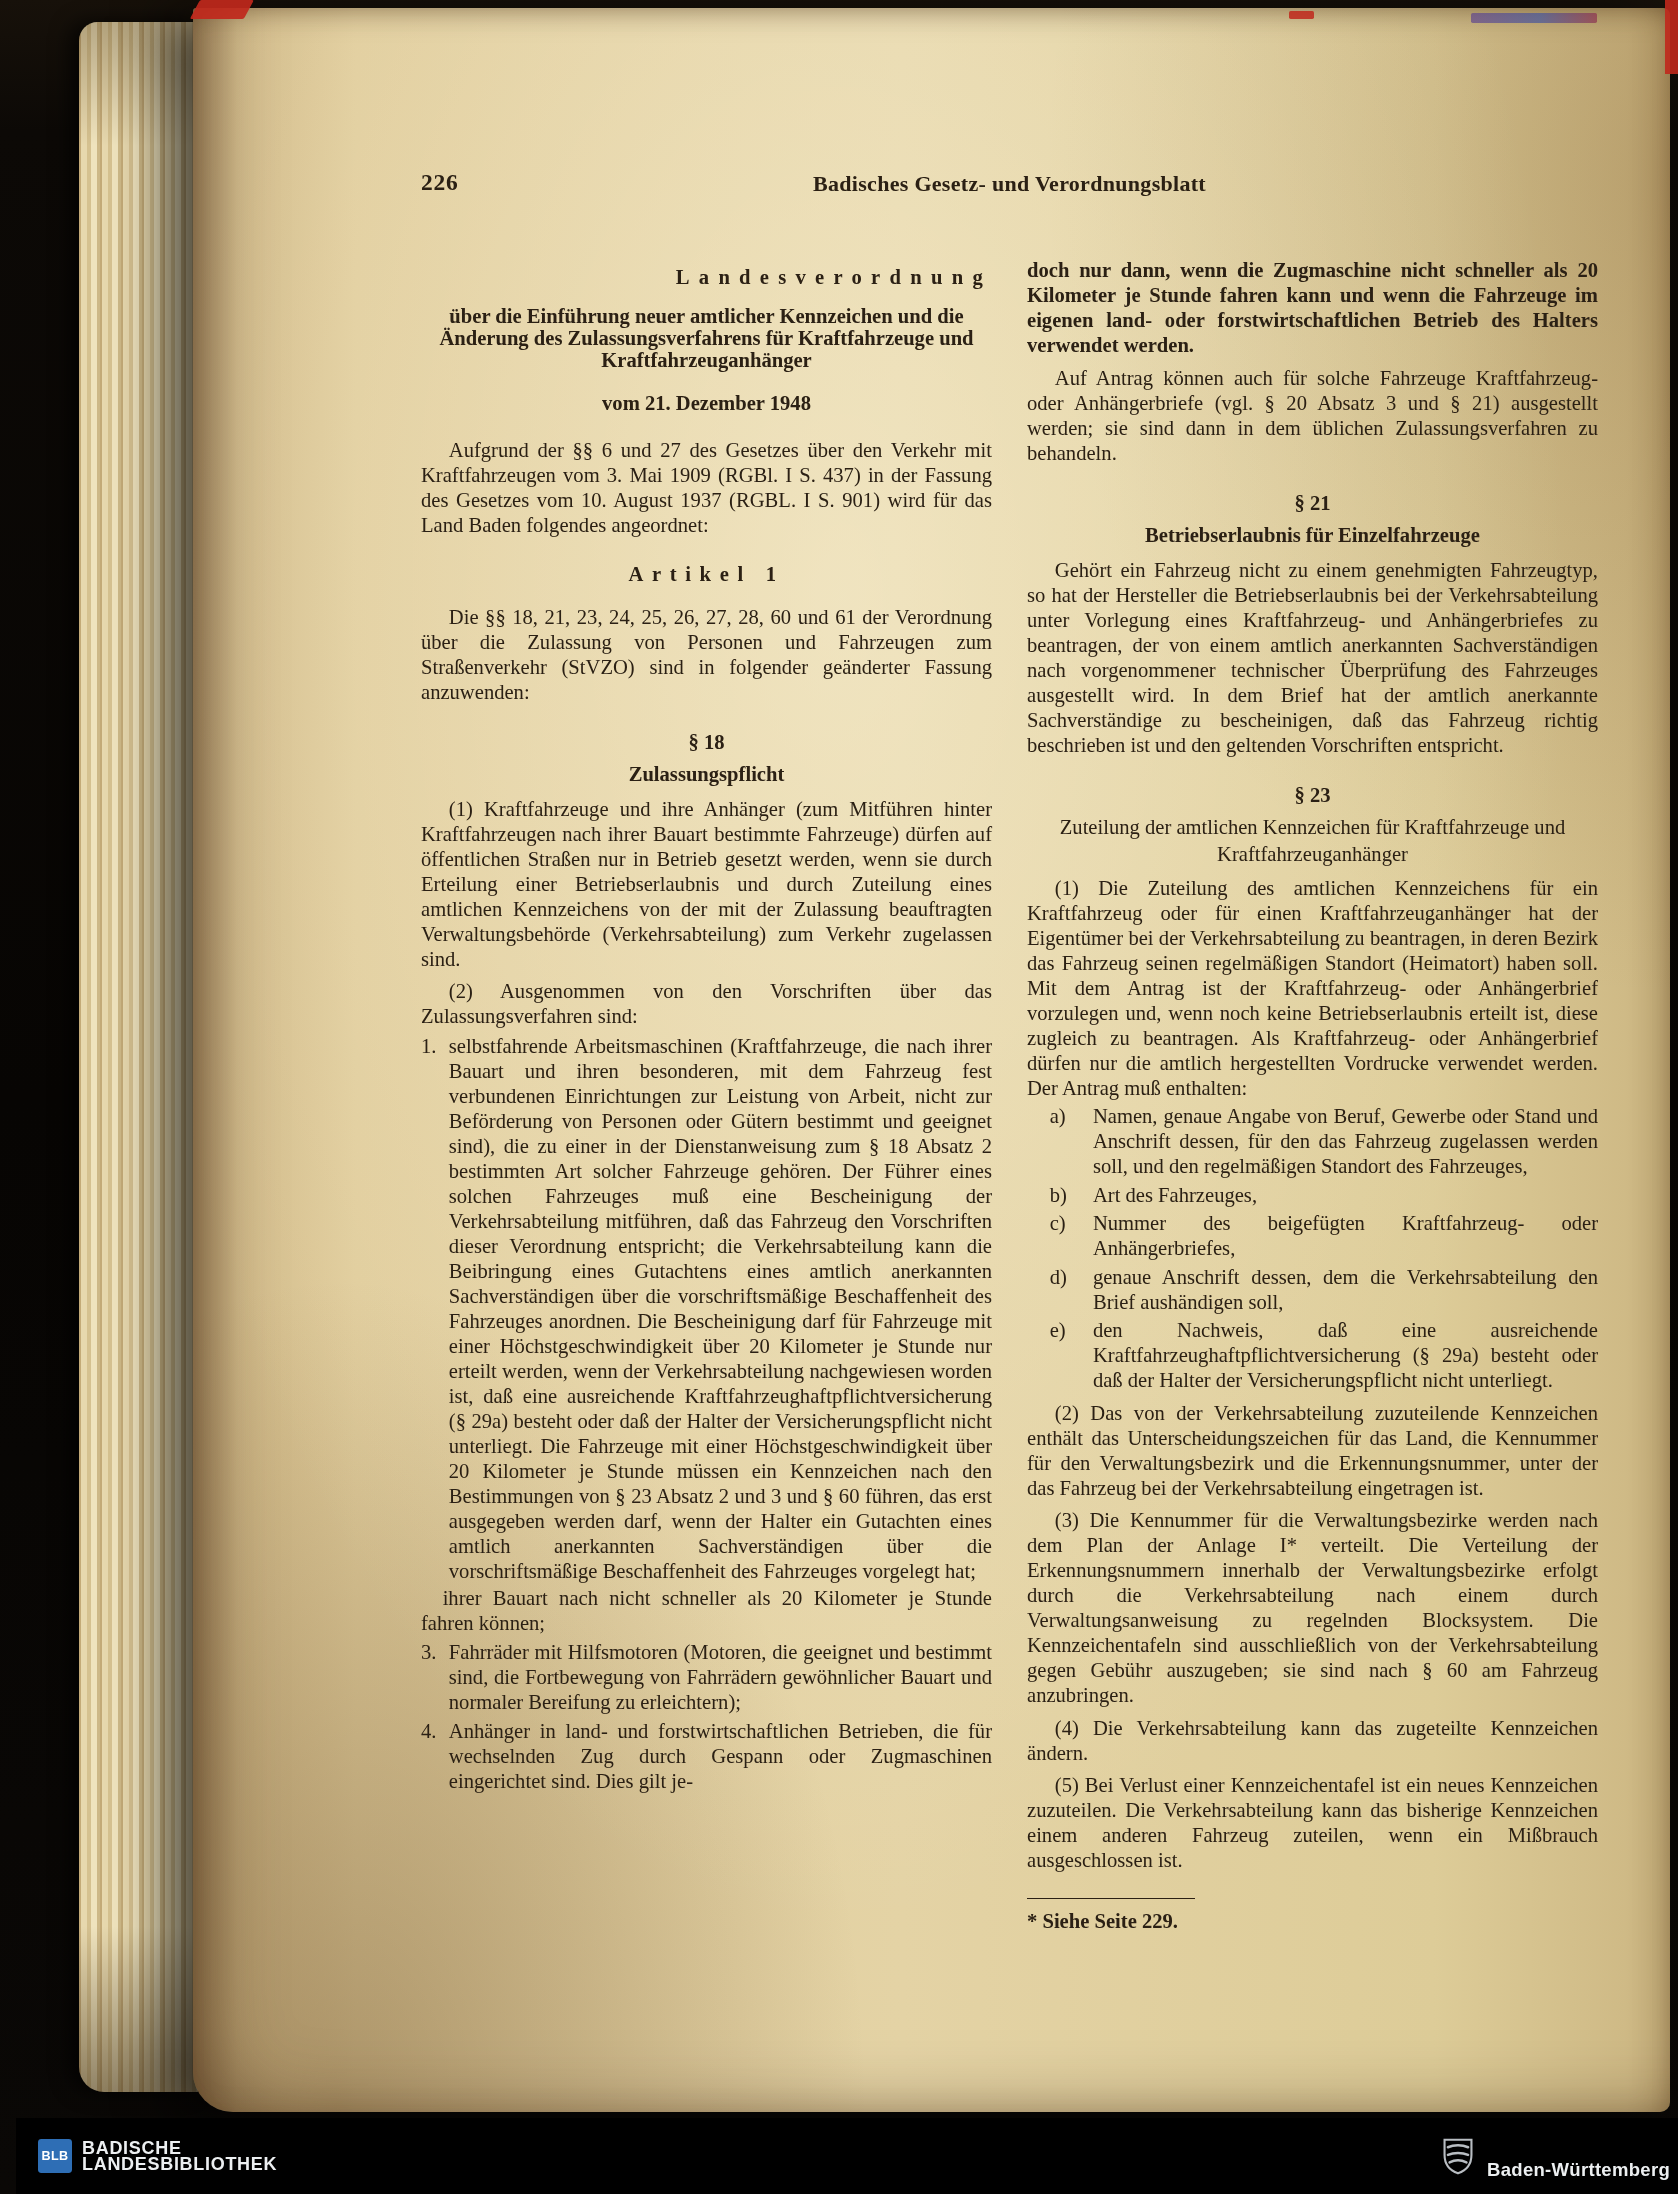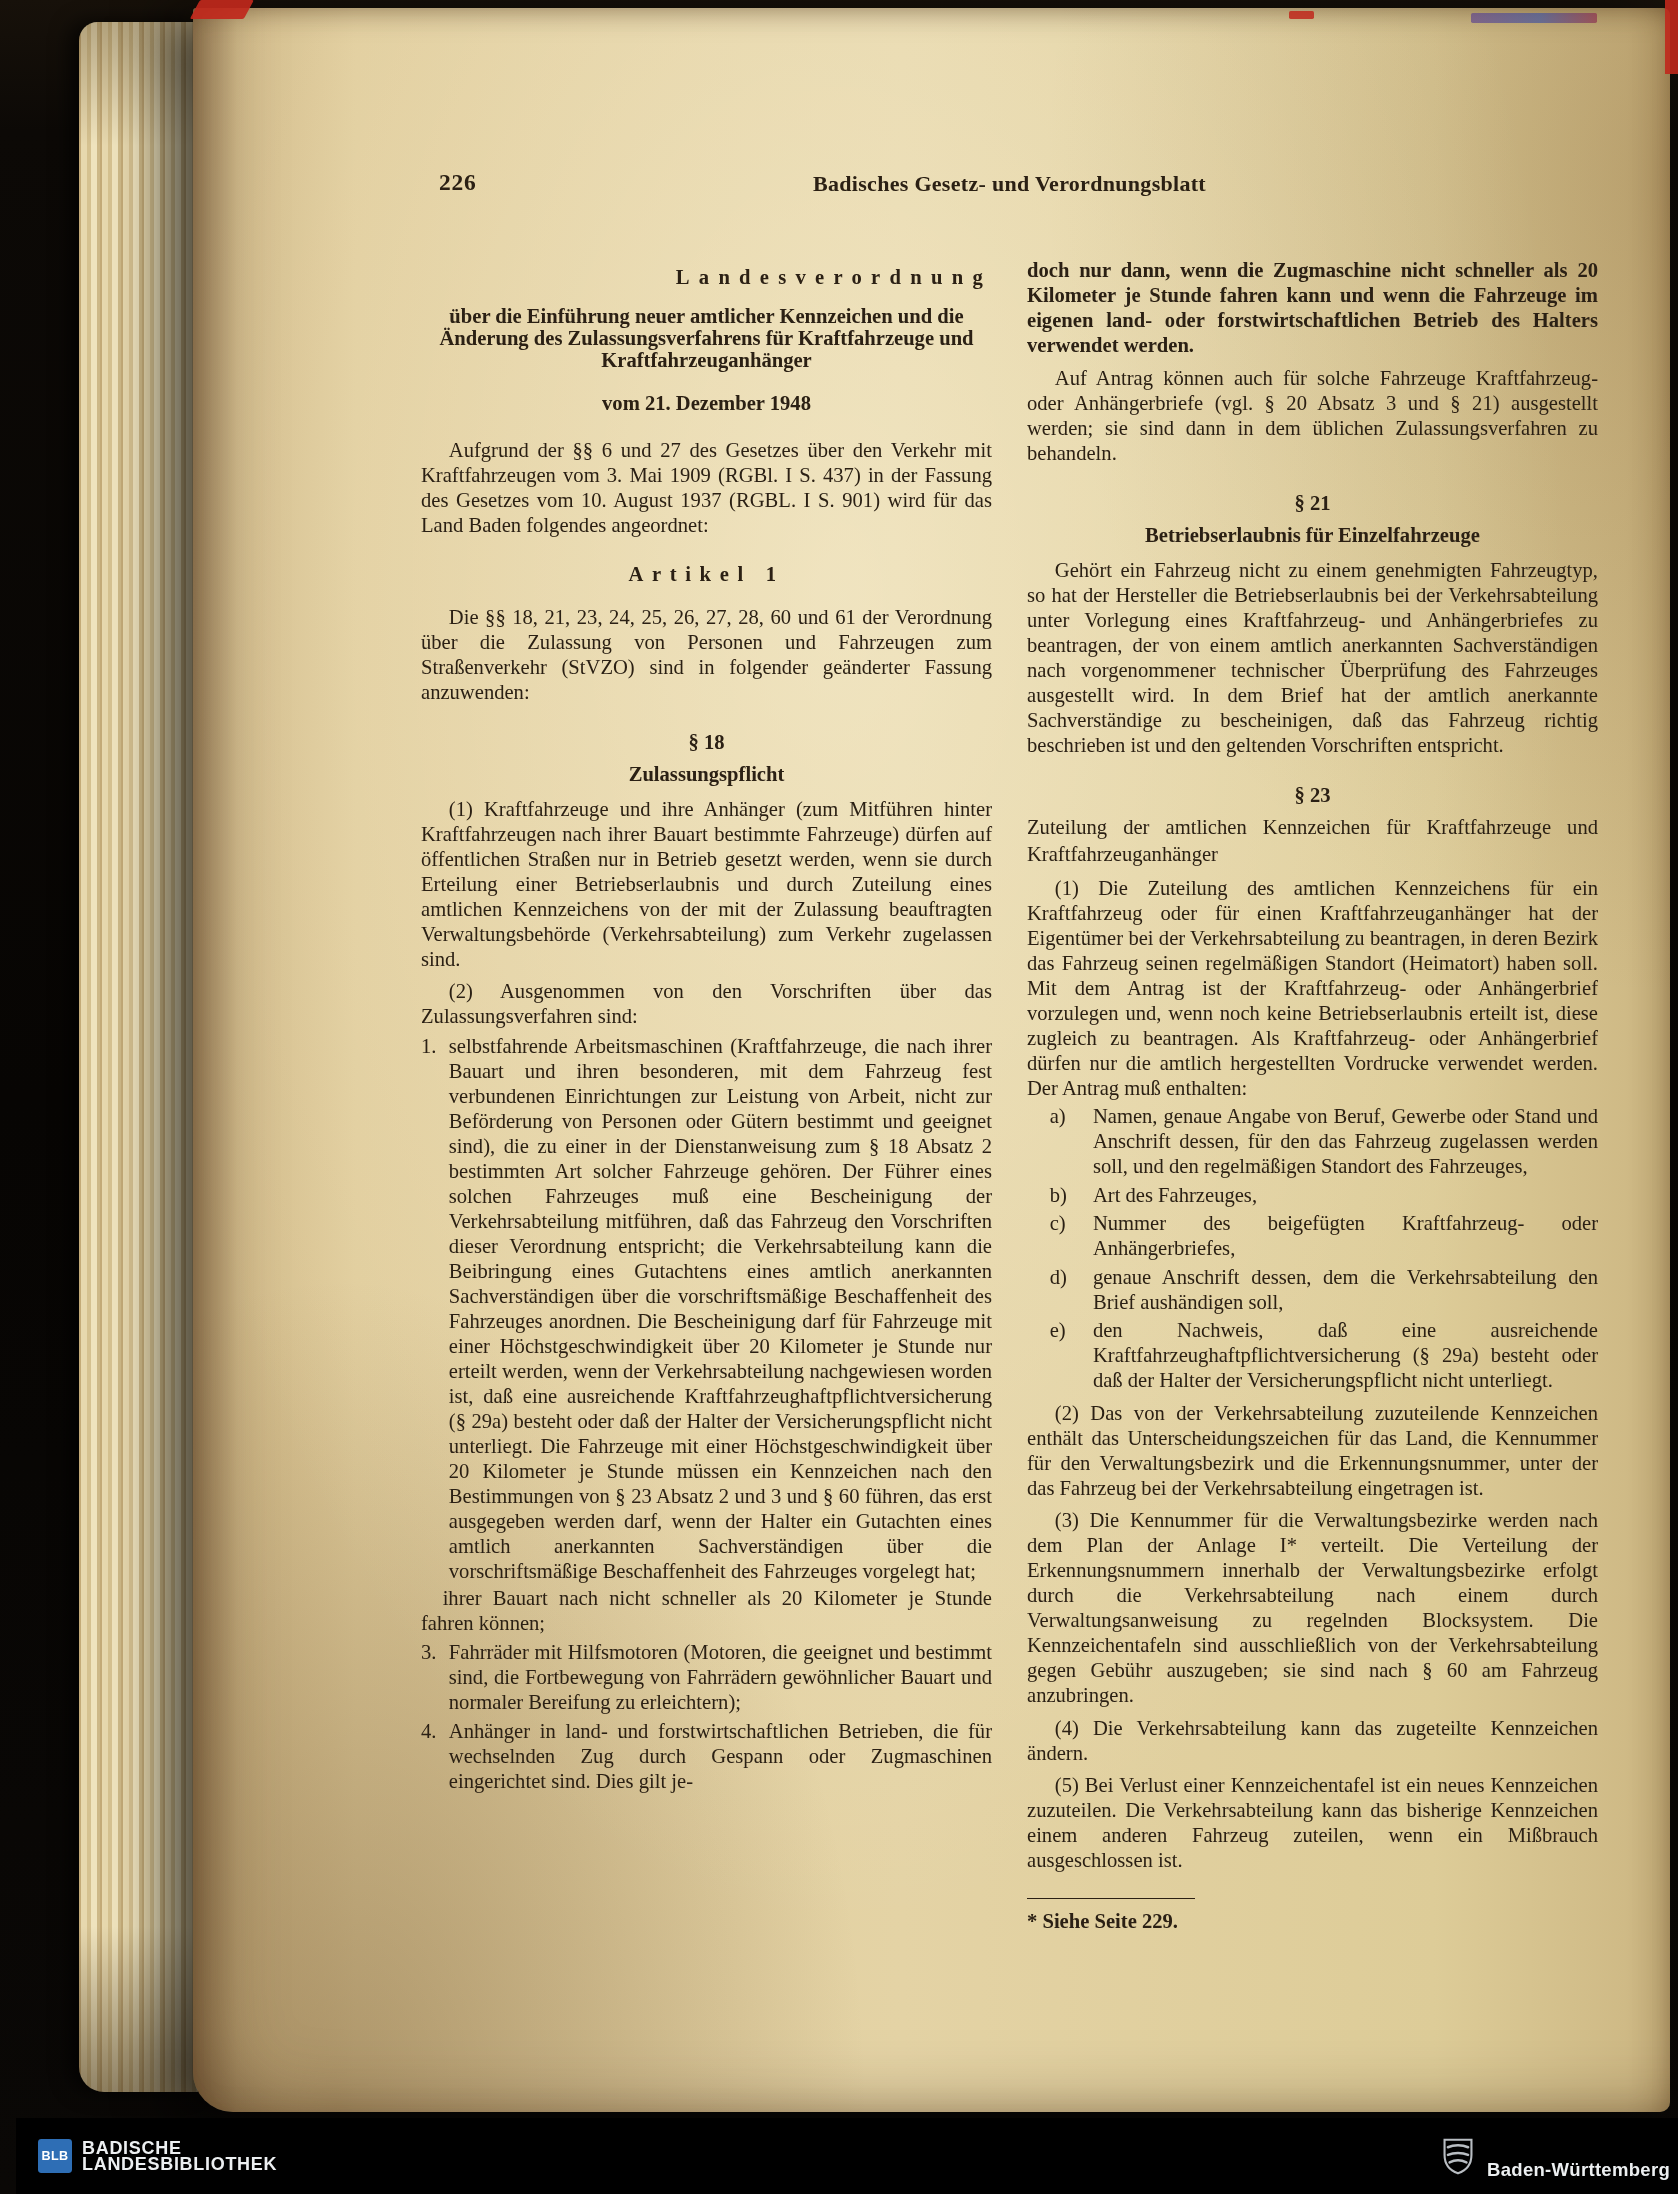--- a/index.html
+++ b/index.html
@@ -31,33 +31,33 @@
       radial-gradient(ellipse at 10% 100%,rgba(90,60,25,.38),rgba(90,60,25,0) 28%),
       radial-gradient(ellipse at 100% 8%,rgba(120,85,40,.25),rgba(120,85,40,0) 30%),
       linear-gradient(90deg,#b1966a 0%,#d2bb8a 3%,#e0cc9b 11%,#e4d3a5 48%,#ddcc98 84%,#cfba86 97%,#c0a976 100%),
       var(--paper);
     box-shadow:-28.5px 8.4px 50px rgba(0,0,0,.65), inset 0 17px 30px -18.5px rgba(70,45,18,.55),
                inset -13.4px 0 37px -20px rgba(80,50,20,.5), inset 59px -42px 76px -50px rgba(60,35,15,.55);
     padding:161px 72px 0 228px;
     color:var(--ink);
   }
   .page-header{position:relative;height:49px;}
-  .page-number{position:absolute;left:18px;top:0;font-size:23.5px;font-weight:bold;letter-spacing:0.8px;}
+  .page-number{position:absolute;left:0;top:0;font-size:23.5px;font-weight:bold;letter-spacing:0.8px;}
   .journal-title{position:absolute;left:0;right:0;top:1.7px;text-align:center;font-size:22px;font-weight:bold;letter-spacing:0.3px;}
   .columns{display:flex;gap:35px;margin-top:40px;height:1813px;overflow:hidden;}
   .col{flex:1 1 0;font-size:20.6px;line-height:25px;text-align:justify;}
   
   .blk{color:var(--ink);}
   .title-spaced{font-weight:bold;text-align:right;letter-spacing:.45em;margin:6.7px 0 15px;}
   .subtitle{font-weight:bold;text-align:center;line-height:22px;margin:0 0 5px;}
   .date-line{font-weight:bold;text-align:center;margin:20px 0 22px;}
   .article-heading{font-weight:bold;text-align:center;letter-spacing:.42em;margin:23.5px 0 18.5px;}
   .section-number{font-weight:bold;text-align:center;margin:25px 0 6.7px;}
   .section-title{font-weight:bold;text-align:center;margin:0 0 10px;}
-  .section-subtitle{line-height:27px;margin:1.7px 0 6.7px;}
+  .section-subtitle{text-align:center;line-height:27px;margin:1.7px 0 6.7px;}
   .para{text-indent:1.35em;margin:7.6px 0 0;}
   .cont{margin:0;font-weight:bold;}
   .list-item{padding-left:1.35em;text-indent:-1.35em;margin:4.2px 0 0;}
   .list-item .marker{display:inline-block;width:1.35em;text-indent:0;}
   .list-cont{text-indent:1.05em;margin:2.5px 0 0;}
   .alpha-item{padding-left:3.2em;text-indent:-2.1em;margin:3.4px 0 0;}
   .alpha-item .marker{display:inline-block;width:2.1em;text-indent:0;}
   .footnote{margin-top:25px;font-weight:bold;text-indent:.55em;}
   .footnote::before{content:"";display:block;width:168px;border-top:1.7px solid var(--ink);margin:0 0 10px 0;}
   

